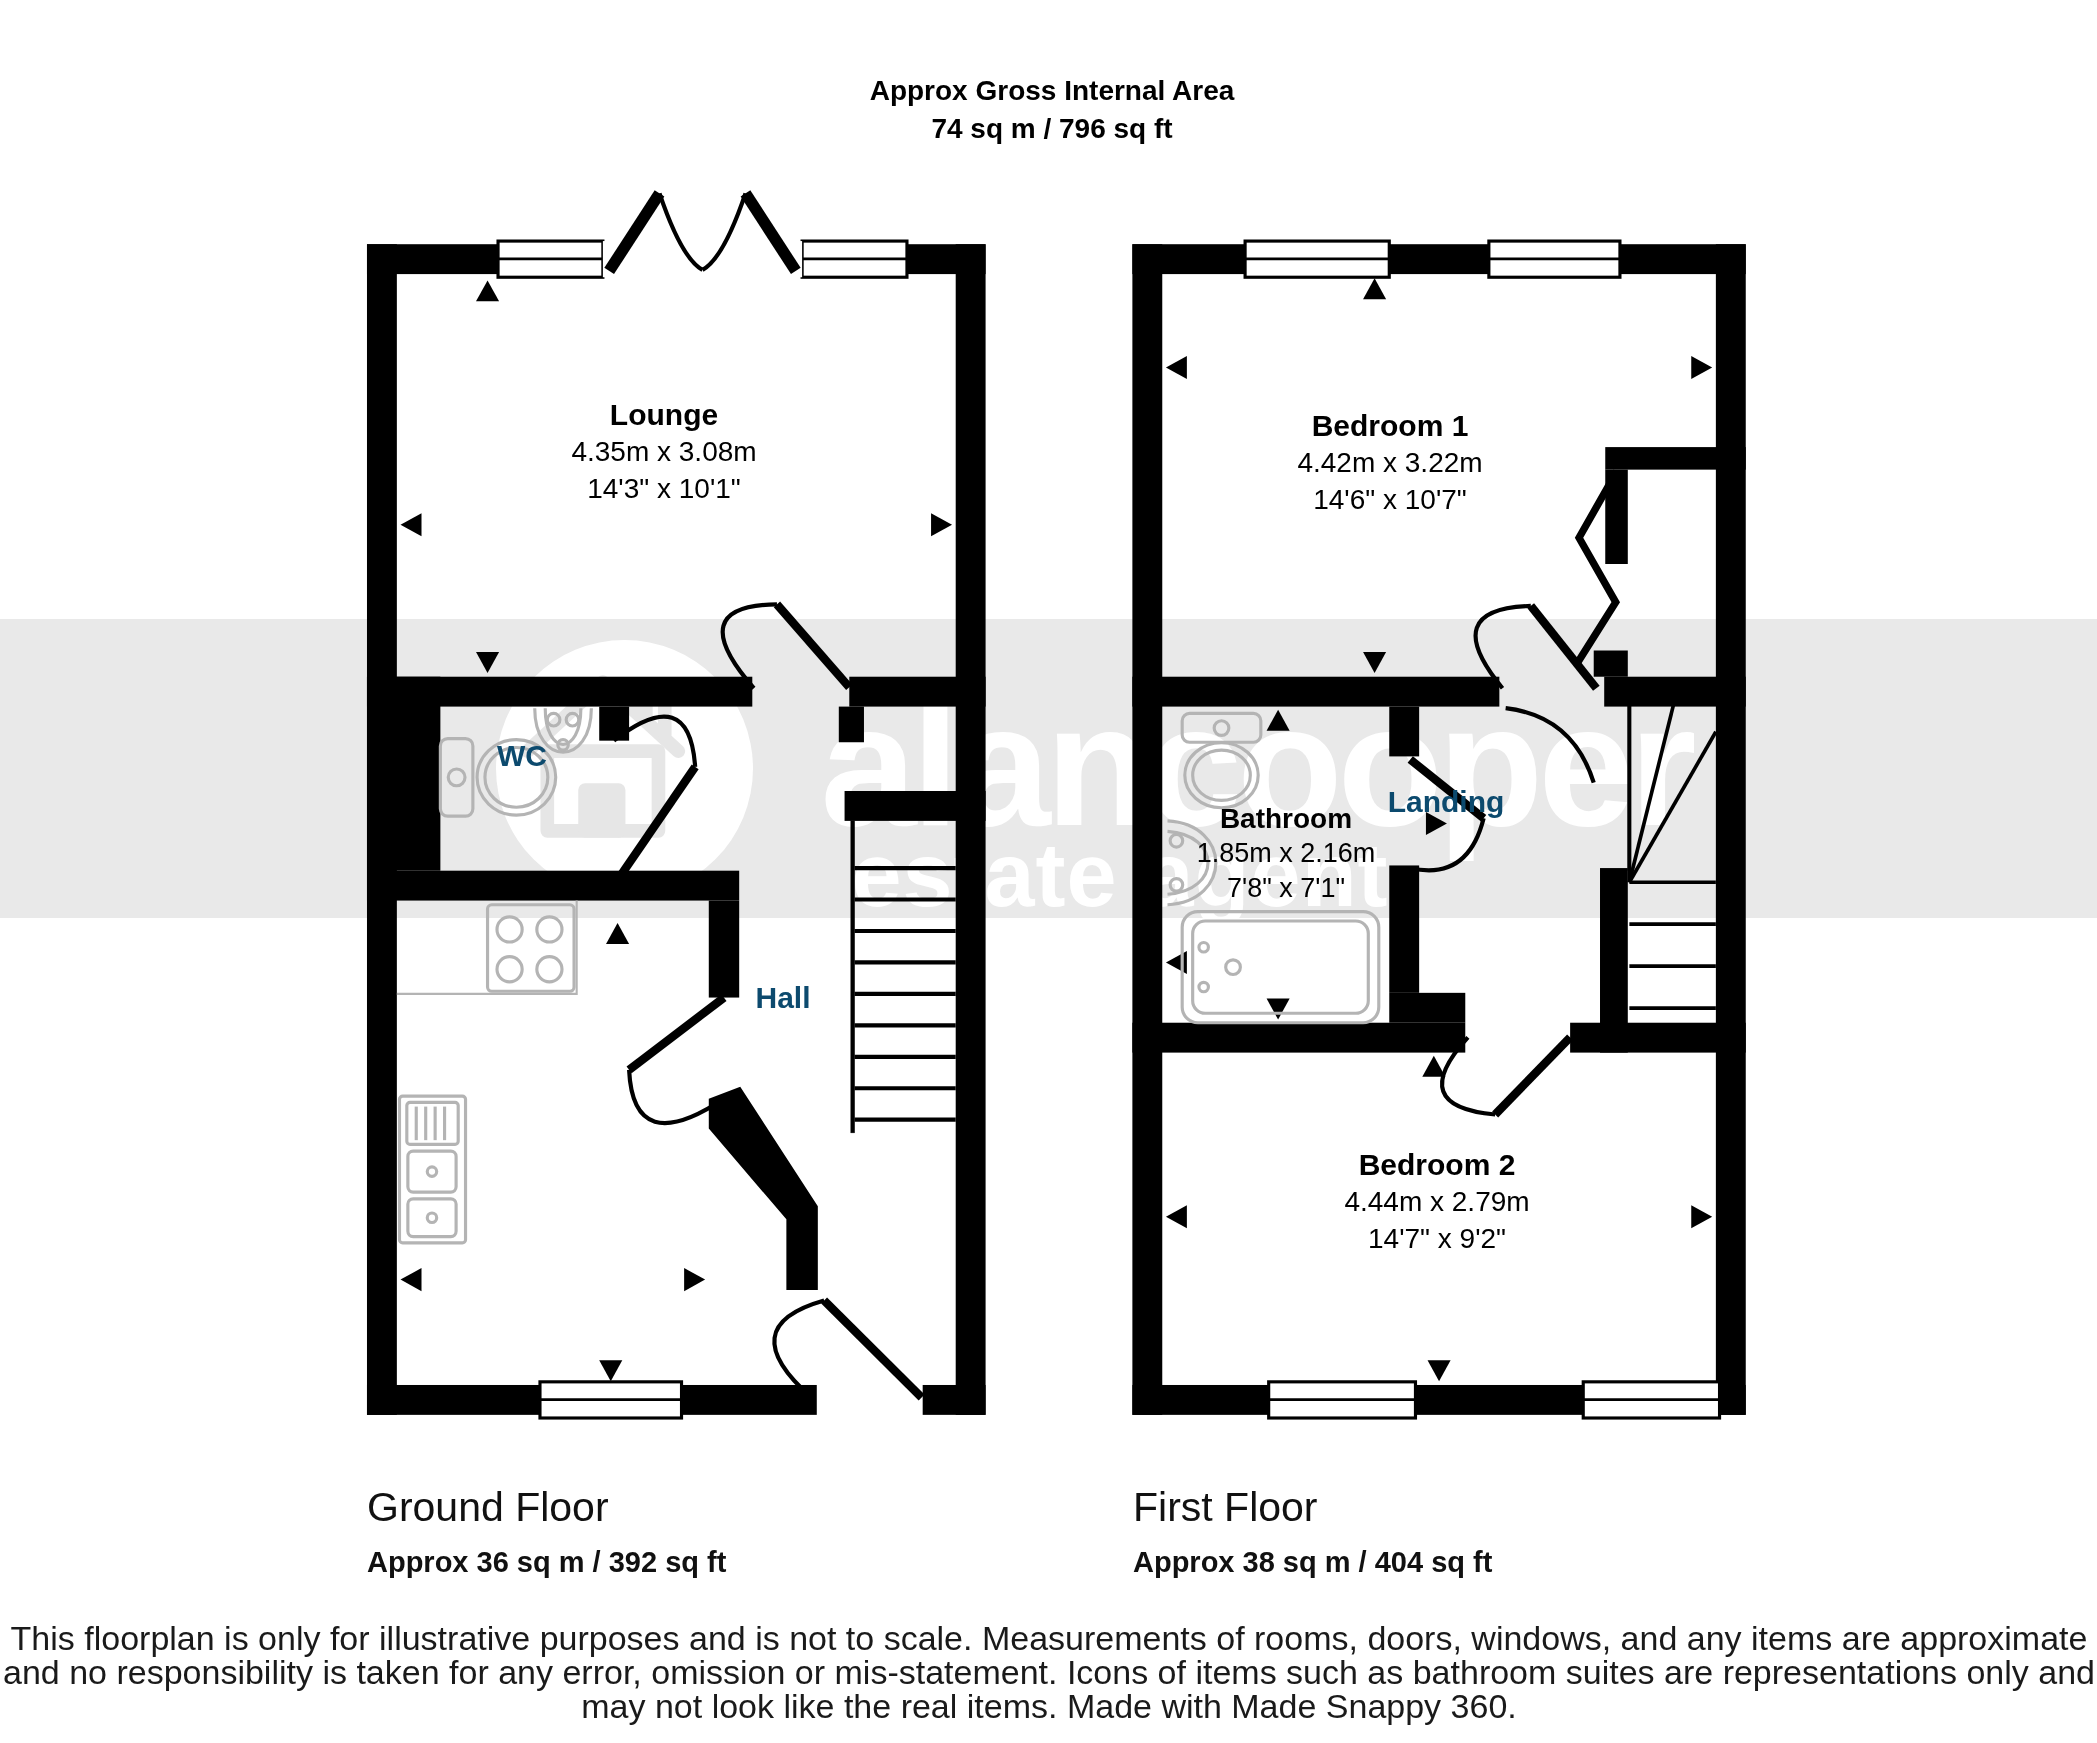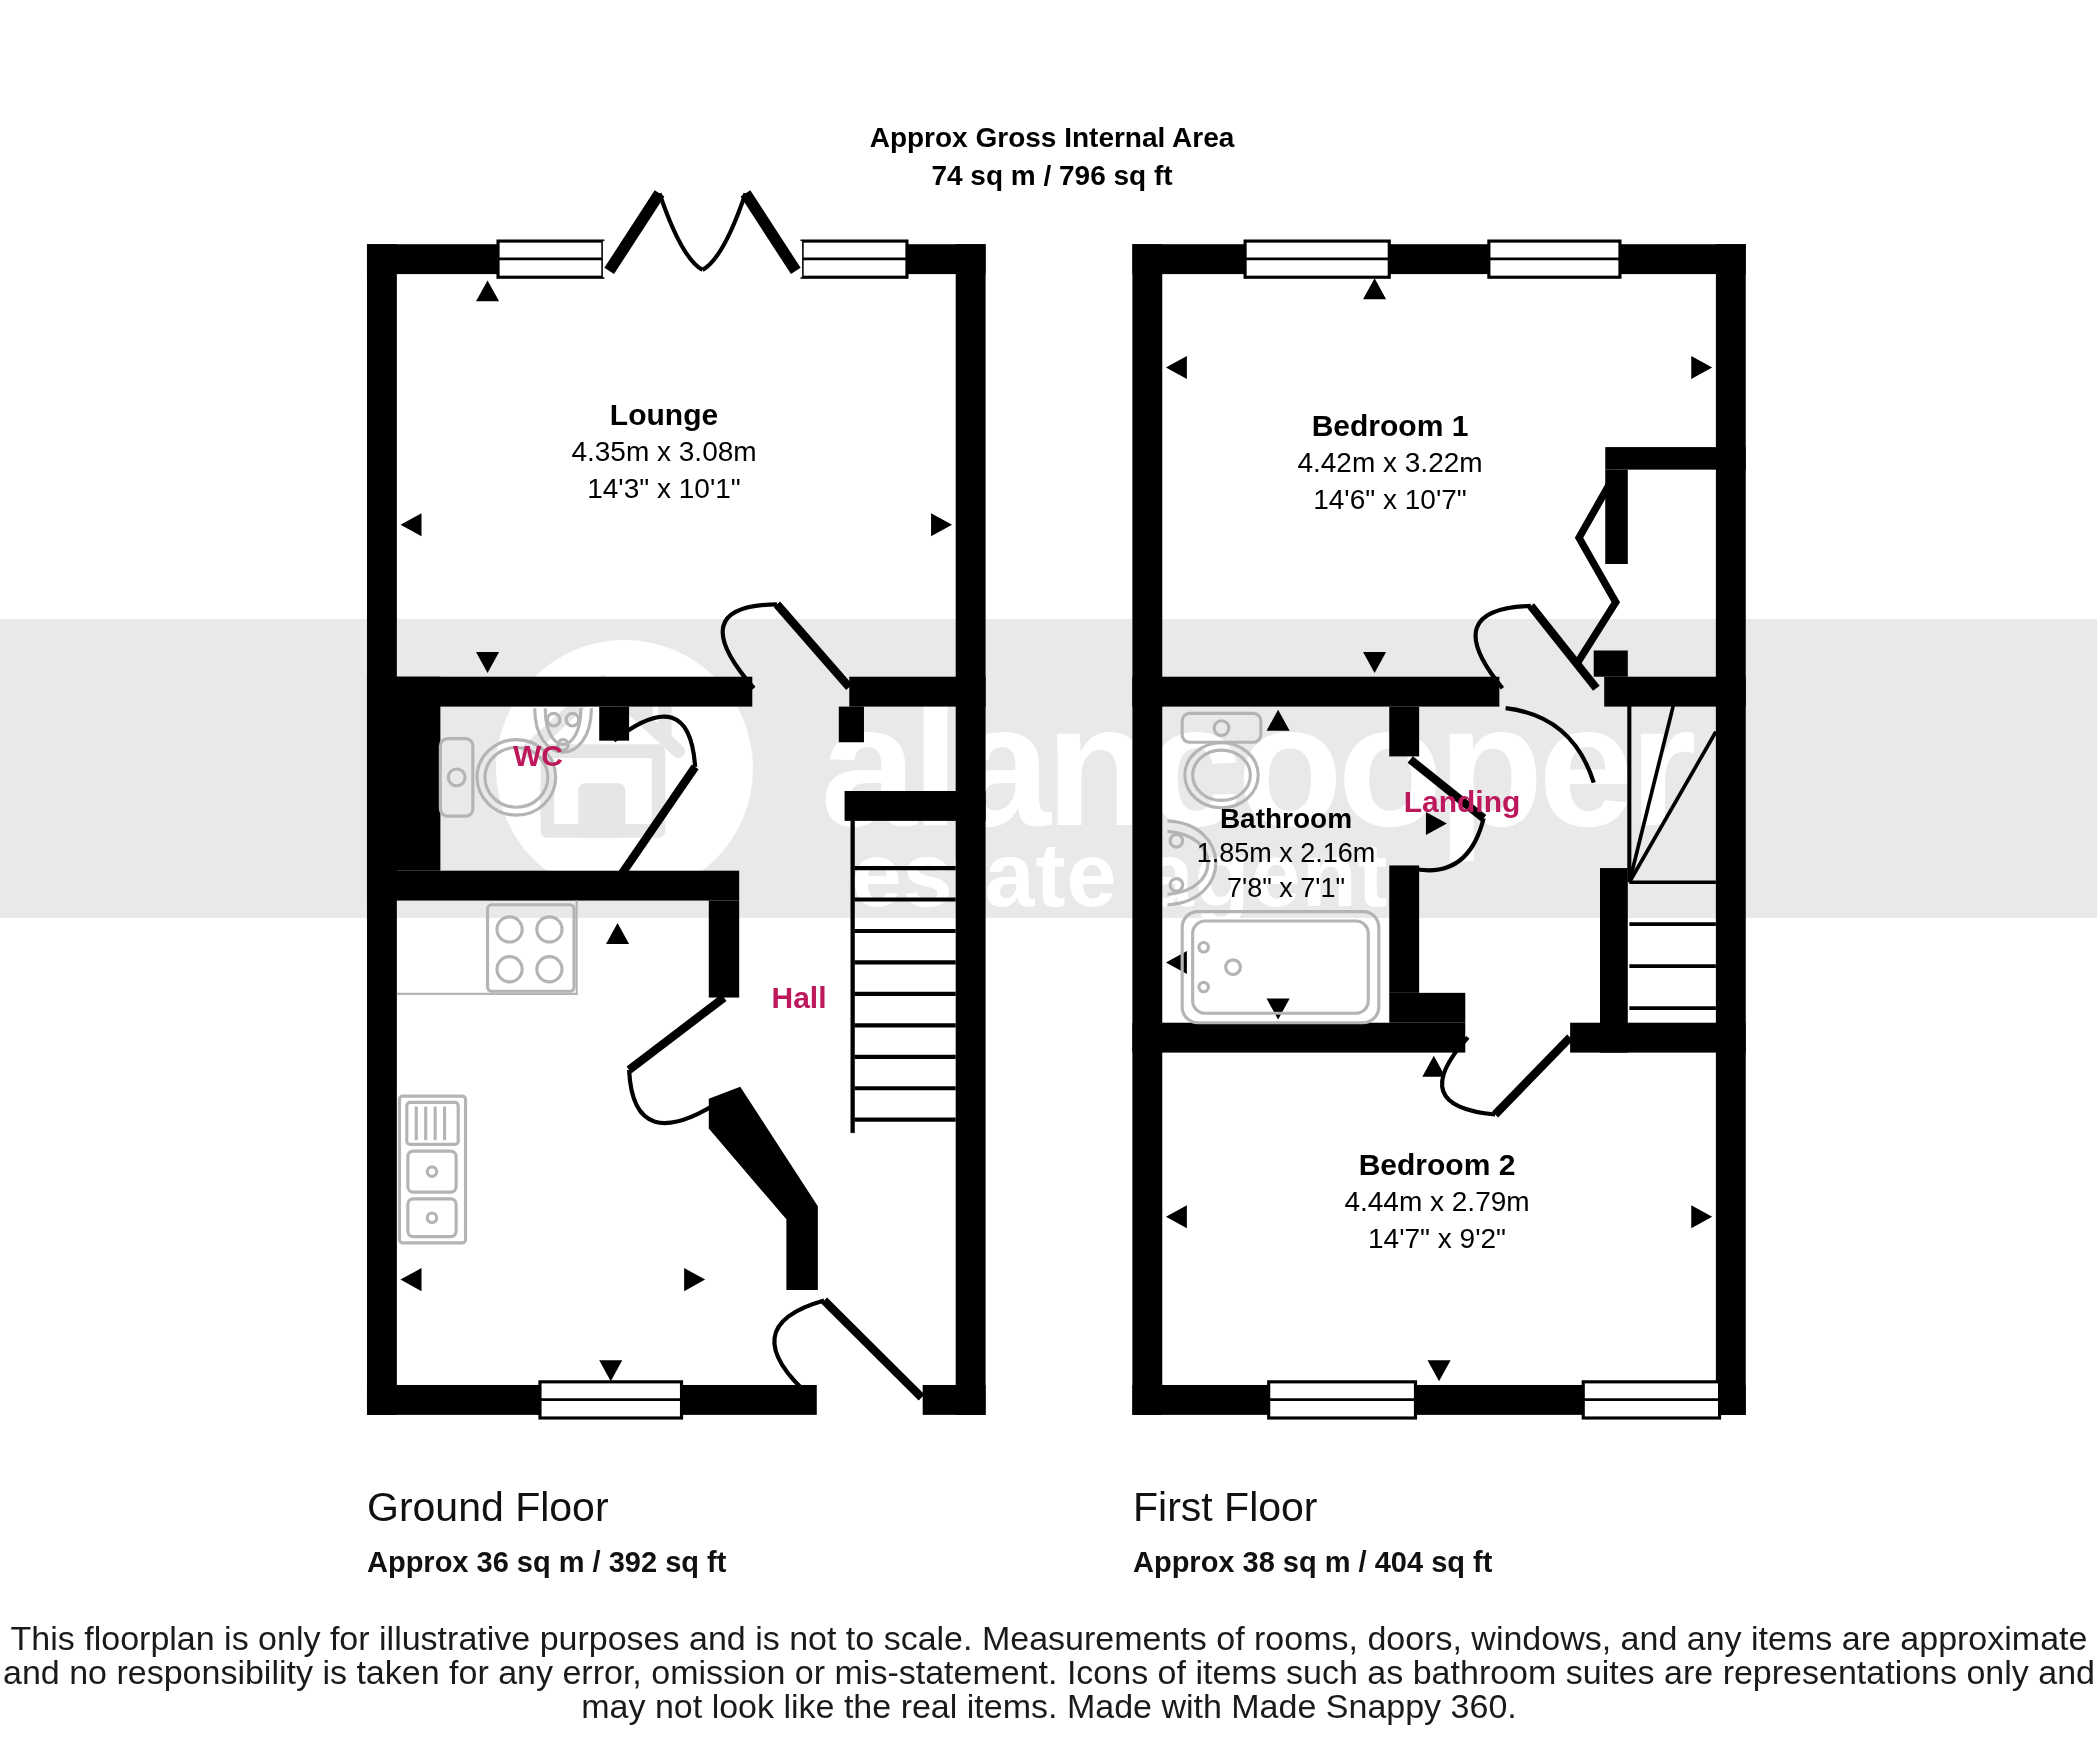--- a/index.html
+++ b/index.html
@@ -11,23 +11,23 @@
   #wm-brand{position:absolute;left:1256px;top:665px;transform:translateX(-50%);
             font-size:173px;font-weight:bold;color:#ffffff;letter-spacing:-5.2px;white-space:nowrap;}
   #wm-tagline{position:absolute;left:1120px;top:824px;transform:translateX(-50%);
             font-size:90px;font-weight:bold;color:#ffffff;letter-spacing:1px;white-space:nowrap;}
   
   #plan{position:absolute;left:0;top:0;width:2097px;height:1744px;}
   
   .room-block{position:absolute;transform:translateX(-50%);text-align:center;color:#000;white-space:nowrap;}
   .room-name{font-size:30px;font-weight:bold;line-height:37px;}
   .room-dim{font-size:28px;font-weight:normal;line-height:37px;}
-  .room-single{position:absolute;transform:translate(-50%,-50%);font-size:30px;font-weight:bold;color:#be185d;white-space:nowrap;margin-left:16px;}
+  .room-single{position:absolute;transform:translate(-50%,-50%);font-size:30px;font-weight:bold;color:#0c4a6e;white-space:nowrap;}
   #title{position:absolute;left:1052px;top:72px;transform:translateX(-50%);text-align:center;
-         font-size:28px;font-weight:bold;color:#000;line-height:38px;white-space:nowrap;margin-top:47px;}
+         font-size:28px;font-weight:bold;color:#000;line-height:38px;white-space:nowrap;}
   .floor-caption{position:absolute;color:#111;white-space:nowrap;}
   .floor-label{font-size:41px;font-weight:normal;}
   .floor-area{font-size:29px;font-weight:bold;margin-top:14.7px;}
   #disclaimer{position:absolute;left:1049px;top:1621px;transform:translateX(-50%);text-align:center;
               font-size:34px;color:#1a1a1a;line-height:34px;white-space:nowrap;}
 </style>
 </head>
 <body>
 
 <div id="page">

